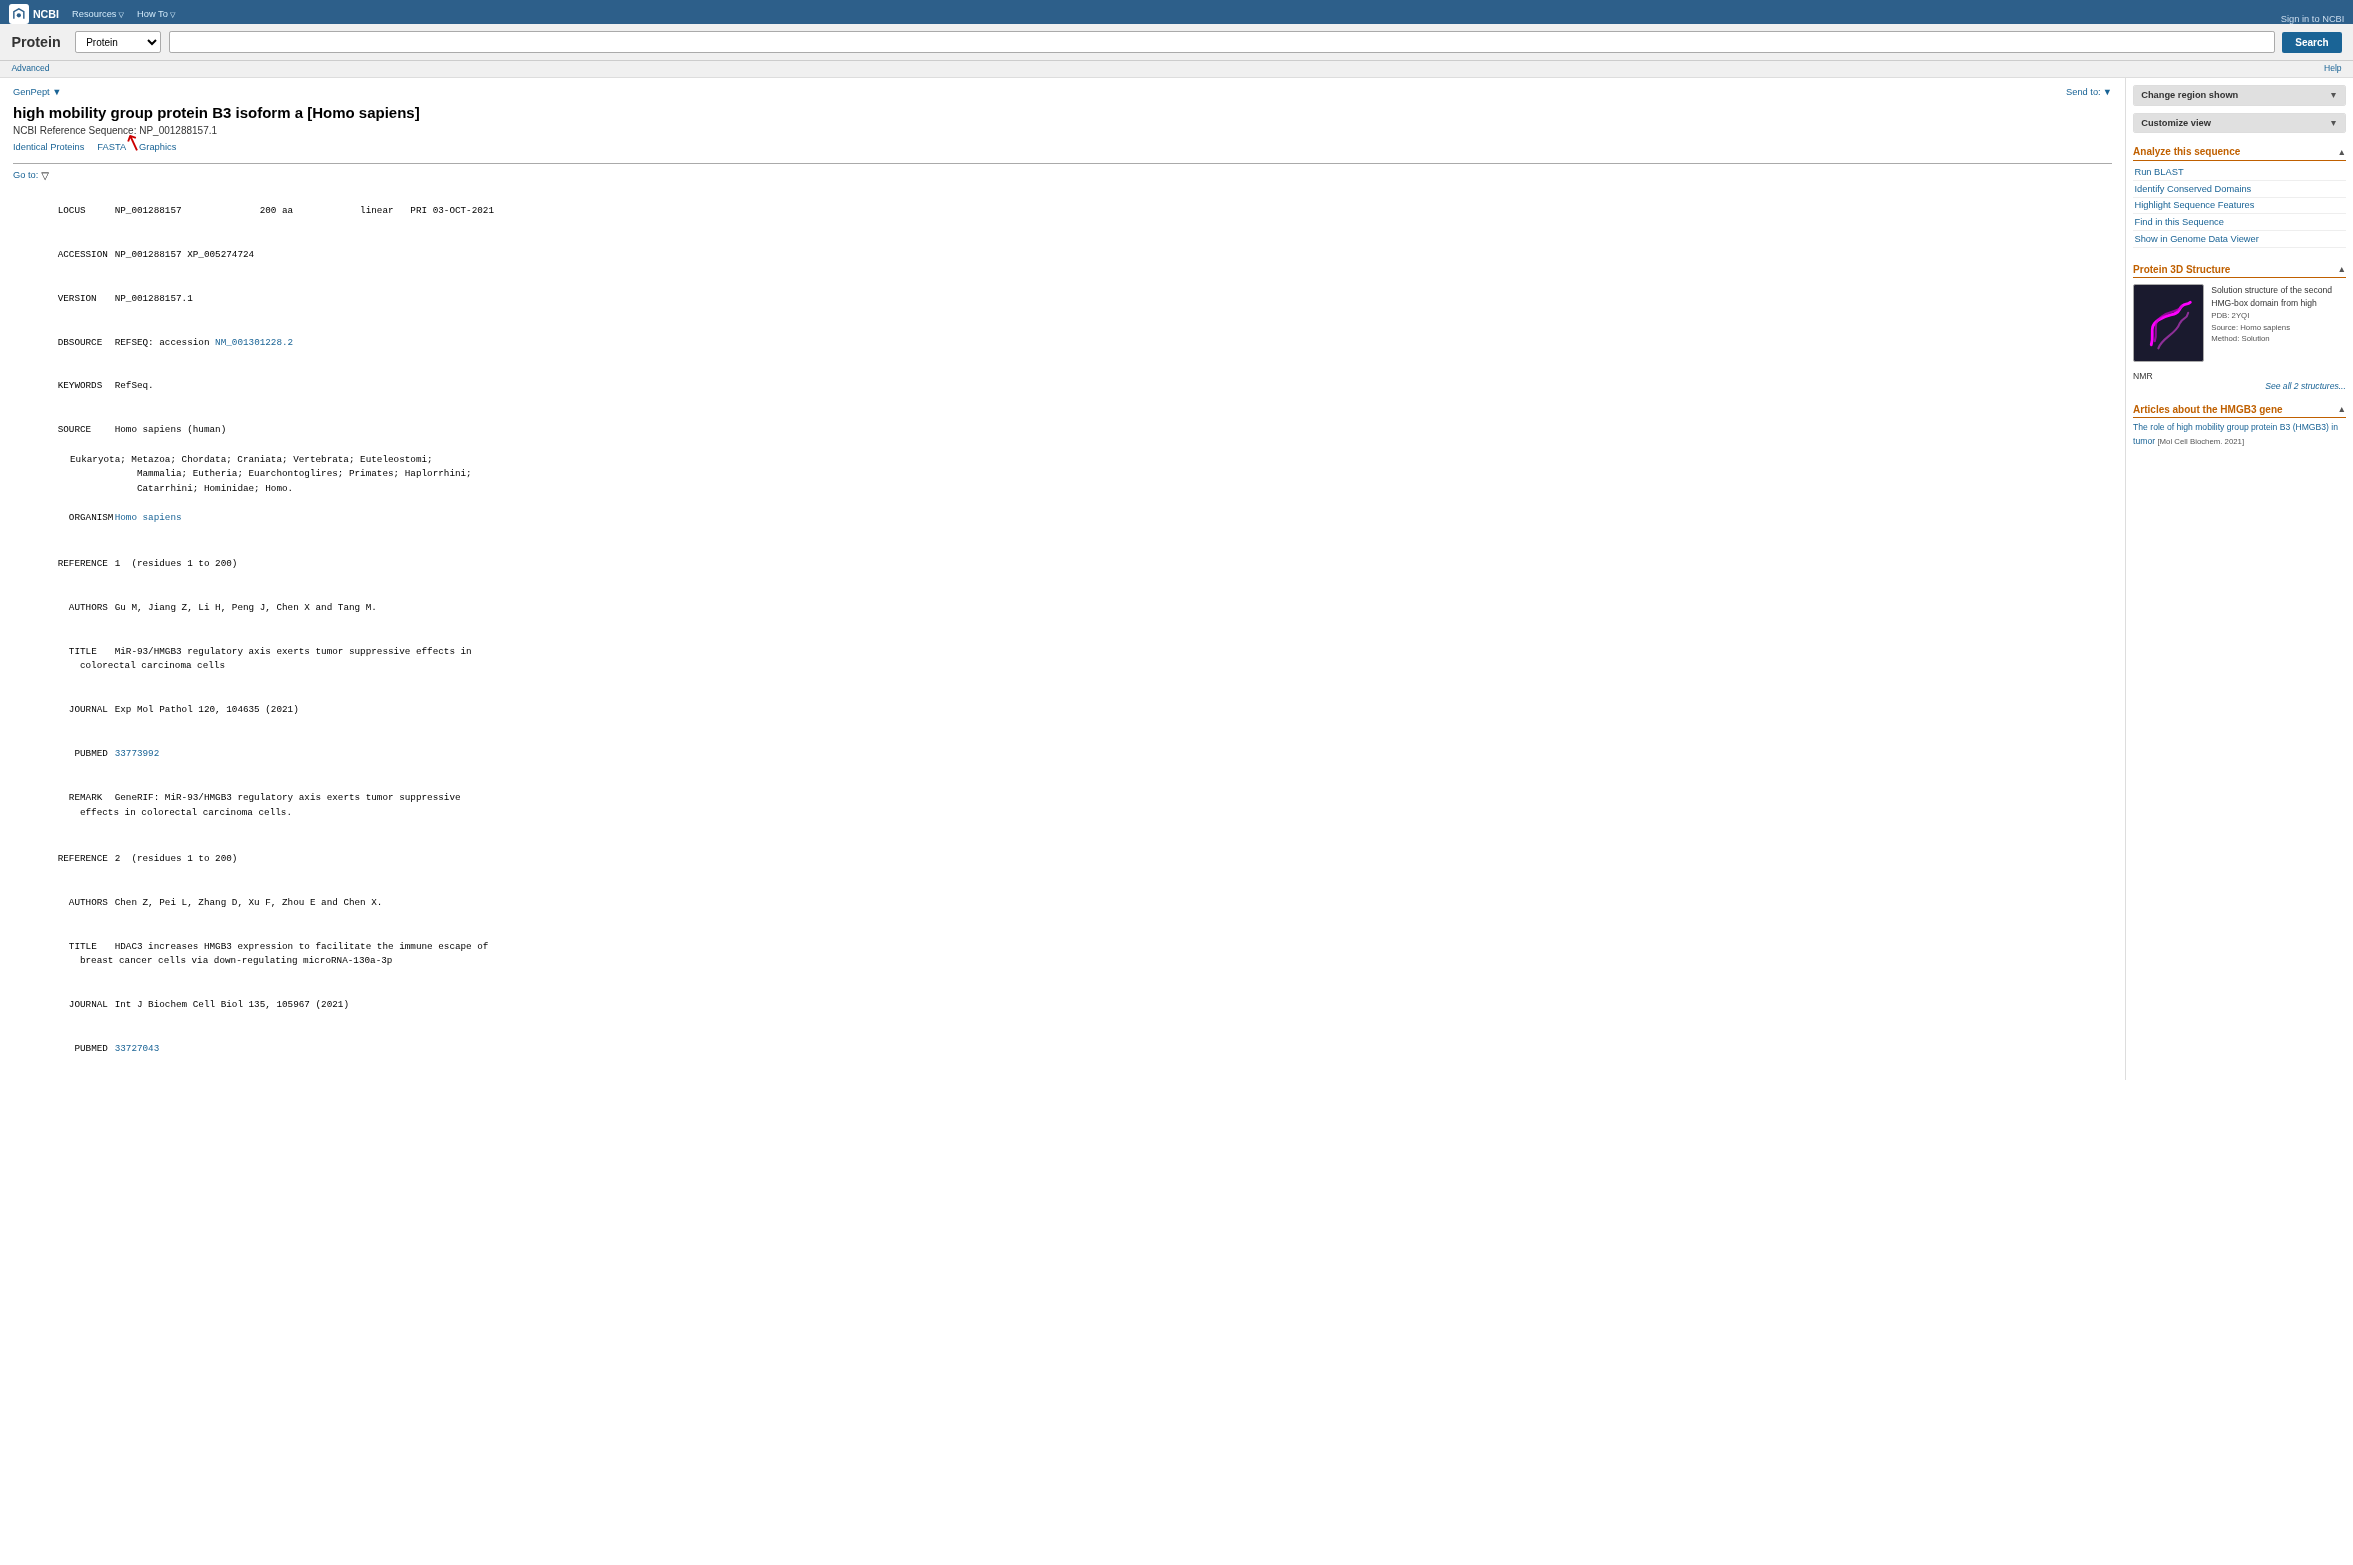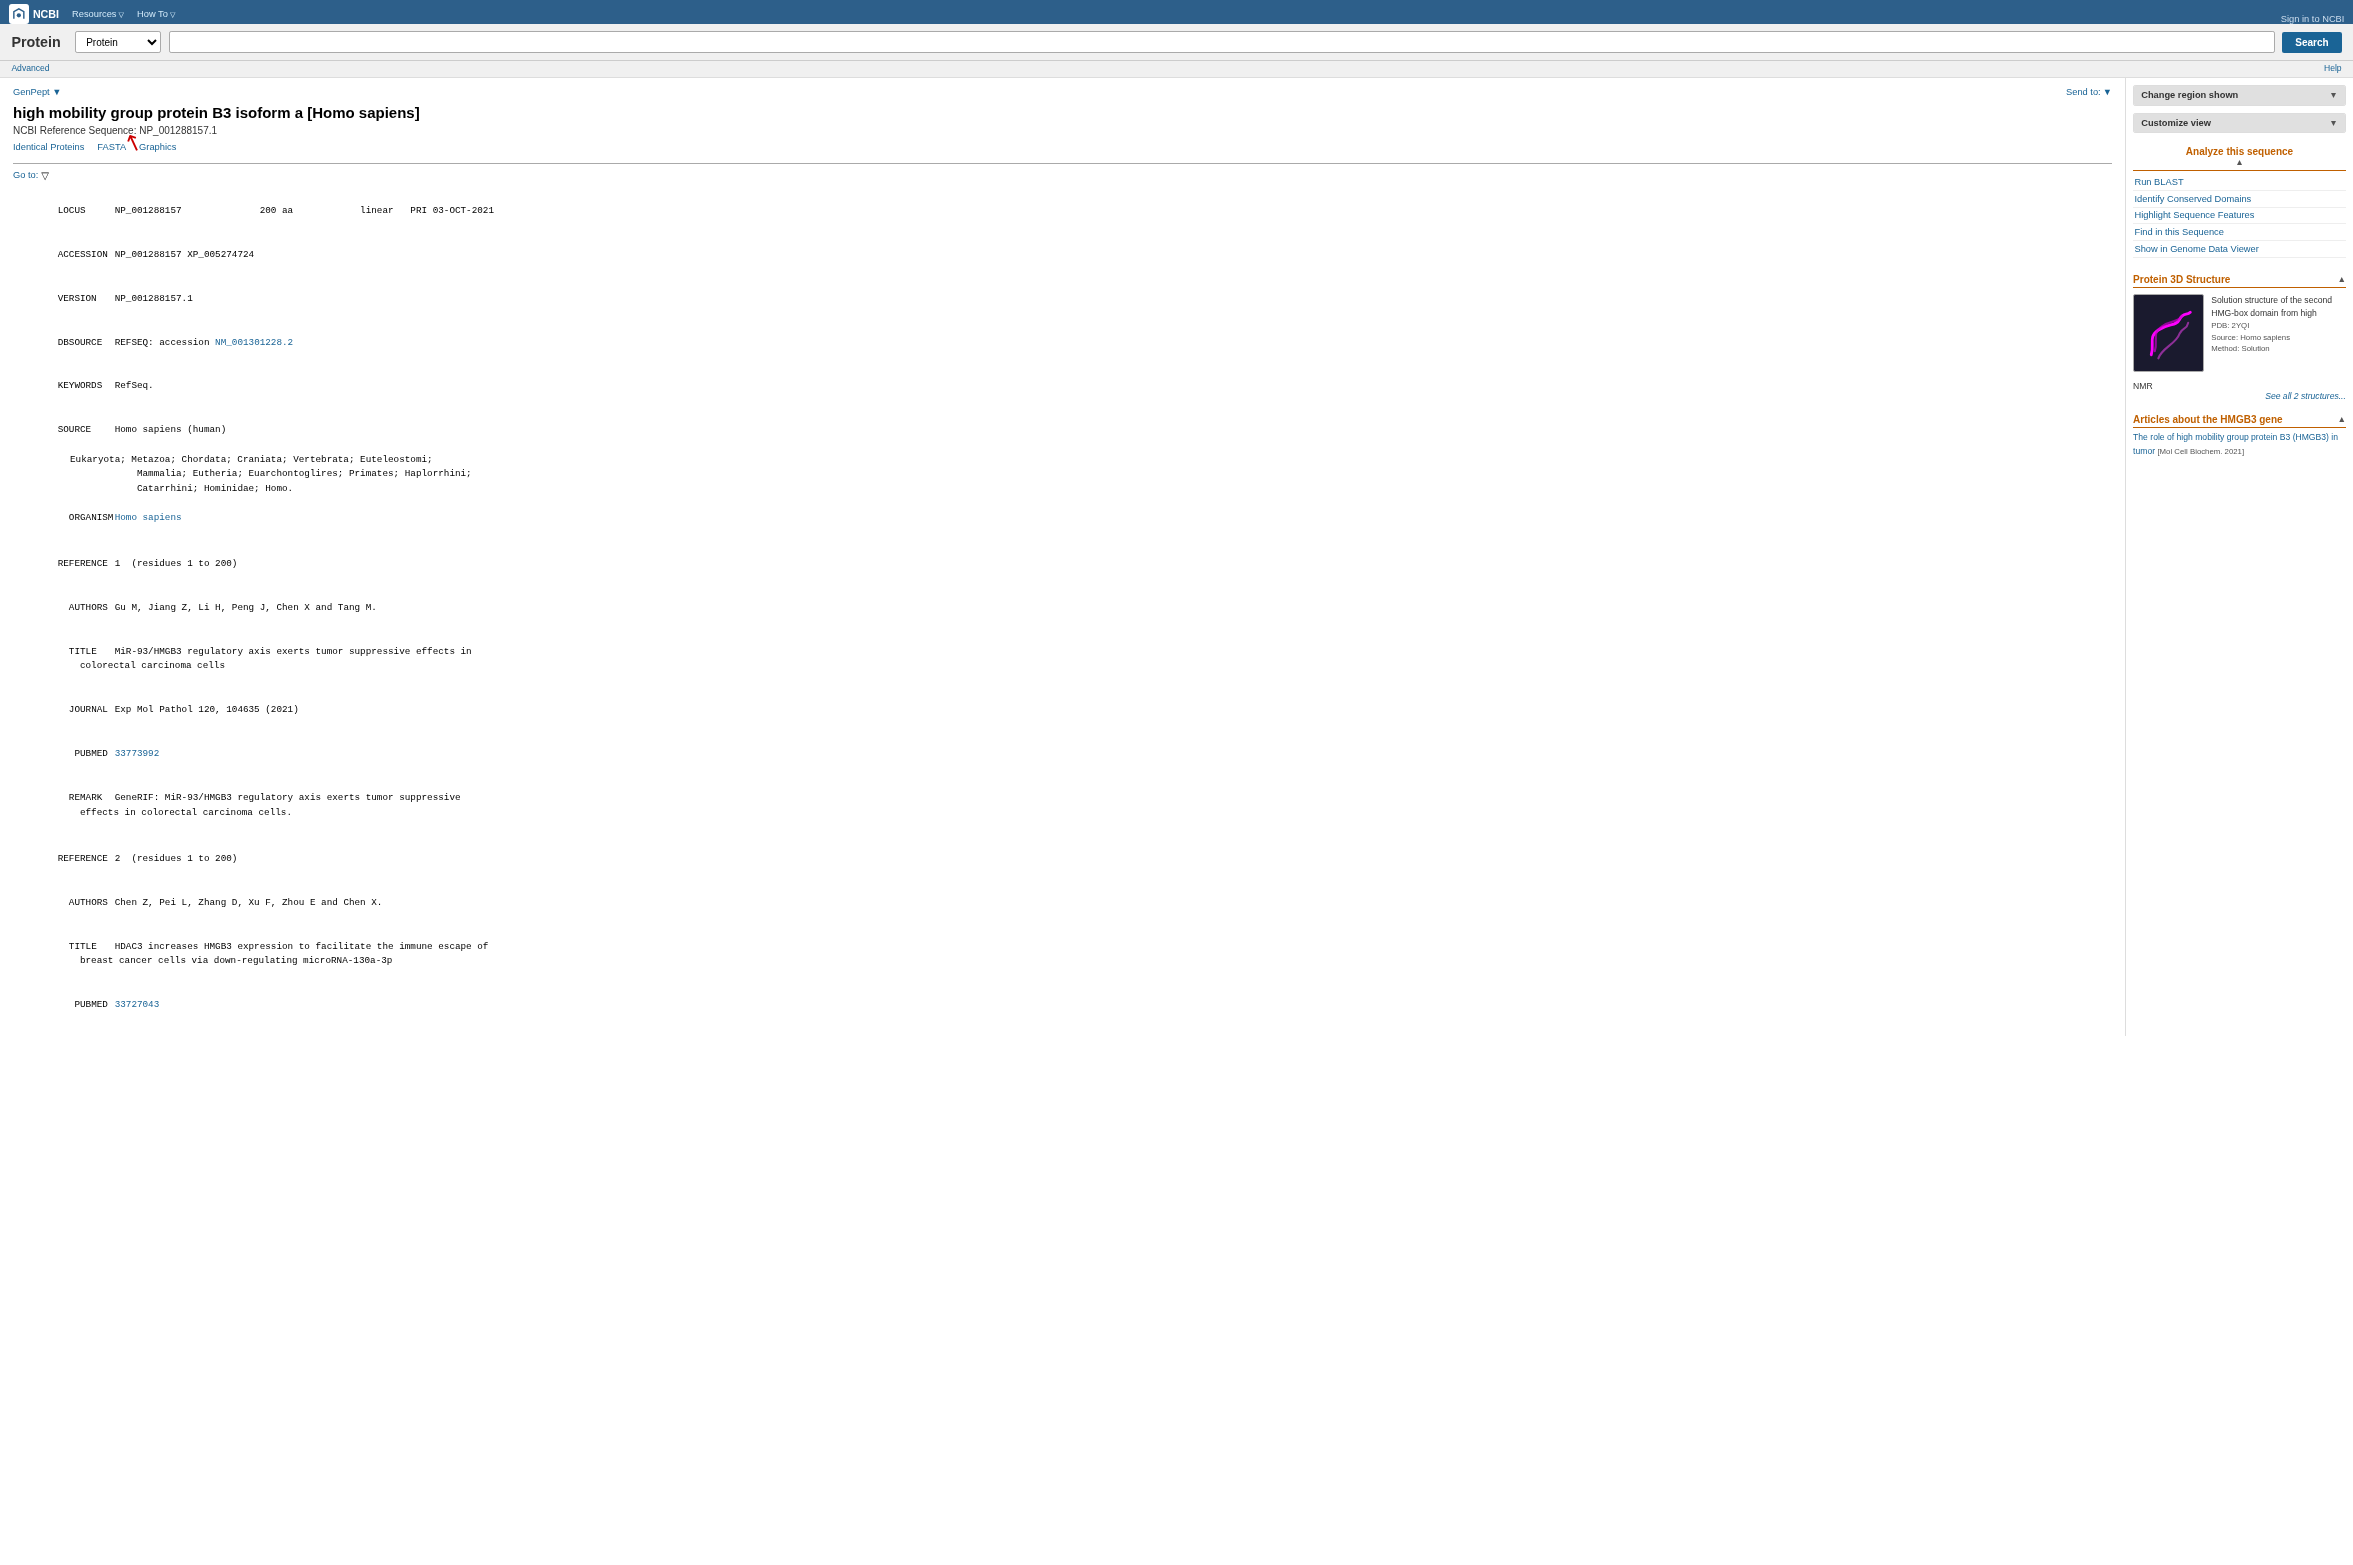--- a/index.html
+++ b/index.html
@@ -149,21 +149,20 @@
     .analyze-section { margin-bottom: 7.1px; }
     .analyze-title {
       color: #c06000;
       font-size: 10px;
       font-weight: bold;
       padding: 5.7px 0 2.9px;
       border-bottom: 1.4px solid #c06000;
       display: flex;
       justify-content: space-between;
       align-items: center;
-      flex-direction: column;
     }
     .analyze-links { padding: 2.9px 0; }
     .analyze-links a {
       display: block;
       color: #1a6496;
       font-size: 9.3px;
       text-decoration: none;
       padding: 2.9px 1.4px;
       border-bottom: 0.7px solid #eee;
     }
@@ -360,20 +359,23 @@
         <span class="field-name">REFERENCE</span><span class="field-value">2  (residues 1 to 200)</span>
       </div>
       <div class="record-line">
         <span class="field-name">  AUTHORS</span><span class="field-value">Chen Z, Pei L, Zhang D, Xu F, Zhou E and Chen X.</span>
       </div>
       <div class="record-line">
         <span class="field-name">  TITLE</span><span class="field-value">HDAC3 increases HMGB3 expression to facilitate the immune escape of
             breast cancer cells via down-regulating microRNA-130a-3p</span>
       </div>
       <div class="record-line">
+        <span class="field-name">  JOURNAL</span><span class="field-value">Int J Biochem Cell Biol 135, 105967 (2021)</span>
+      </div>
+      <div class="record-line">
         <span class="field-name">   PUBMED</span><a href="#">33727043</a>
       </div>
 
     </div>
   </div>
 
   <div class="sidebar">
 
     <div class="sidebar-widget">
       <div class="sidebar-widget-header">

